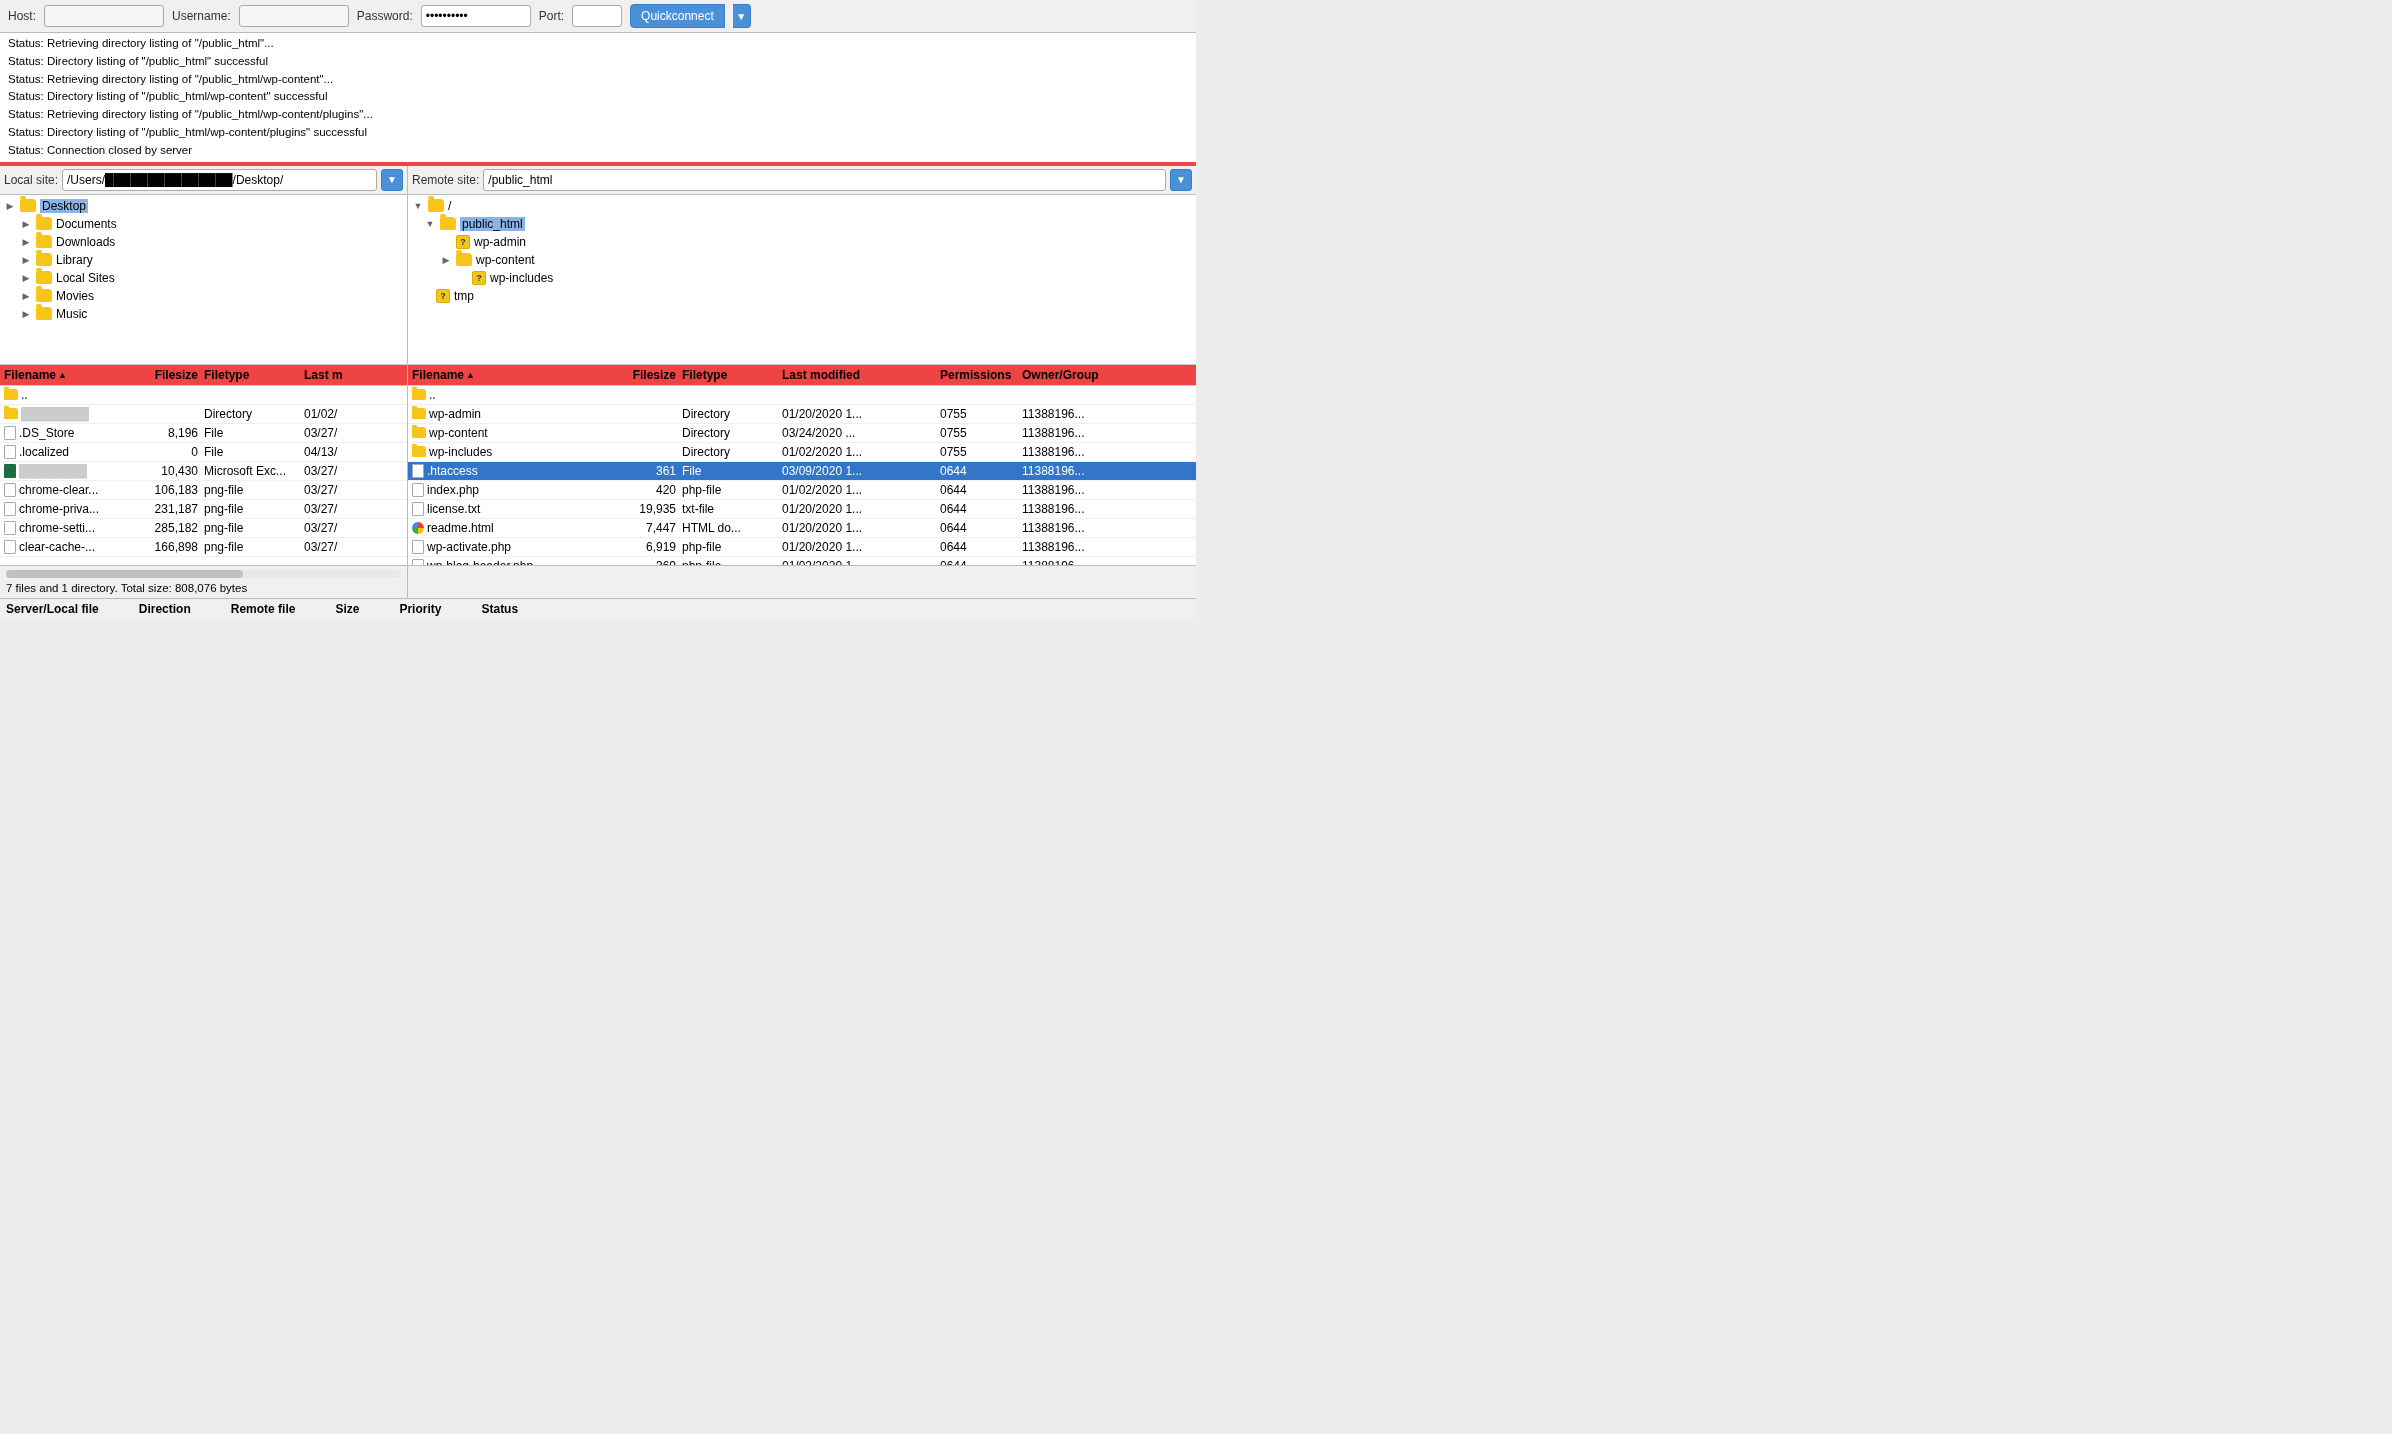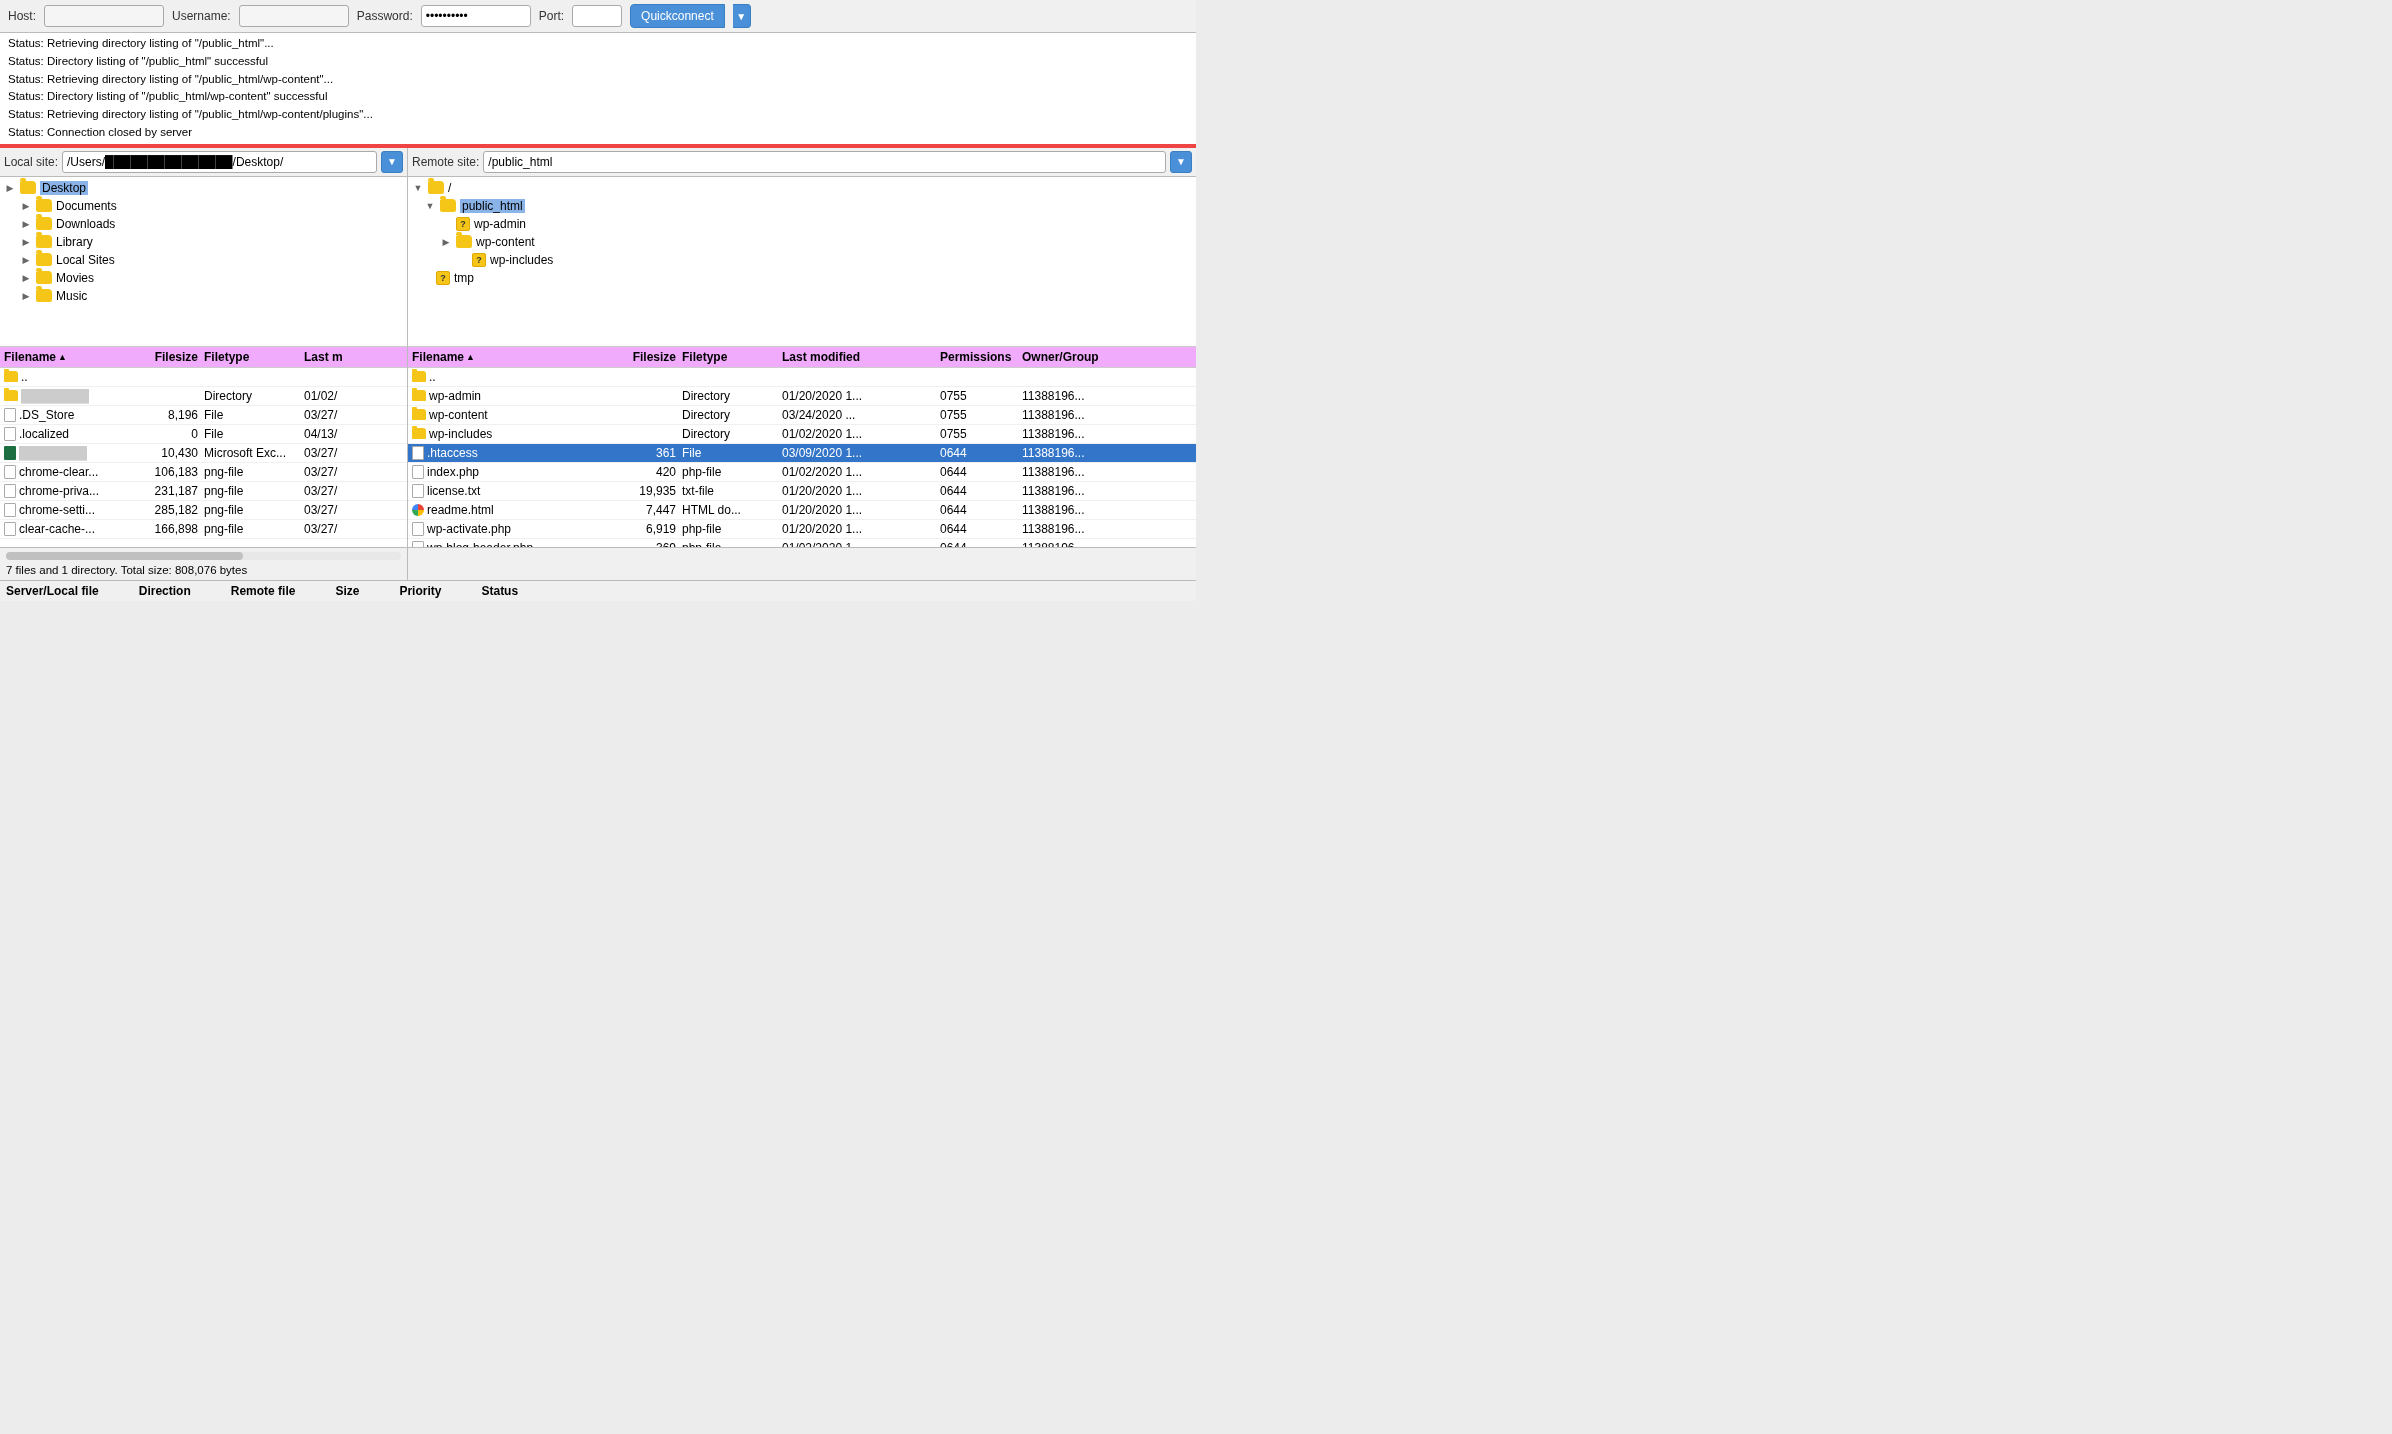--- a/index.html
+++ b/index.html
@@ -205,21 +205,21 @@
 
     
     .local-files {
       flex: 1;
       overflow-y: auto;
       display: flex;
       flex-direction: column;
     }
     .file-table-header {
       display: flex;
-      background: #f0abfc;
+      background: #ef4444;
       border-bottom: 1px solid #ccc;
       padding: 3px 4px;
       font-size: 12px;
       font-weight: 600;
       flex-shrink: 0;
     }
     .col-filename { flex: 0 0 130px; display: flex; align-items: center; gap: 2px; cursor: pointer; }
     .col-filesize { flex: 0 0 70px; text-align: right; padding-right: 6px; }
     .col-filetype { flex: 0 0 100px; }
     .col-lastmod { flex: 1; }
@@ -364,20 +364,21 @@
     <span>▼</span>
   </div>
 </div>
 
 <div class="status-log">
   <div>Status:    Retrieving directory listing of "/public_html"...</div>
   <div>Status:    Directory listing of "/public_html" successful</div>
   <div>Status:    Retrieving directory listing of "/public_html/wp-content"...</div>
   <div>Status:    Directory listing of "/public_html/wp-content" successful</div>
   <div>Status:    Retrieving directory listing of "/public_html/wp-content/plugins"...</div>
+  <div>Status:    Directory listing of "/public_html/wp-content/plugins" successful</div>
   <div>Status:    Connection closed by server</div>
 </div>
 
 <div class="site-bars">
   <div class="site-bar-local">
     <span class="site-label">Local site:</span>
     <input type="text" class="site-path" value="/Users/███████████████/Desktop/" style="">
     <div class="site-dropdown-btn">
       <span>▼</span>
     </div>

